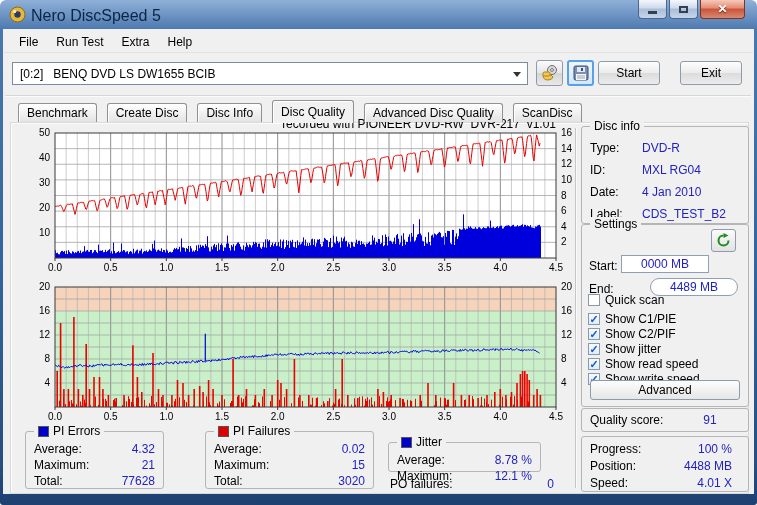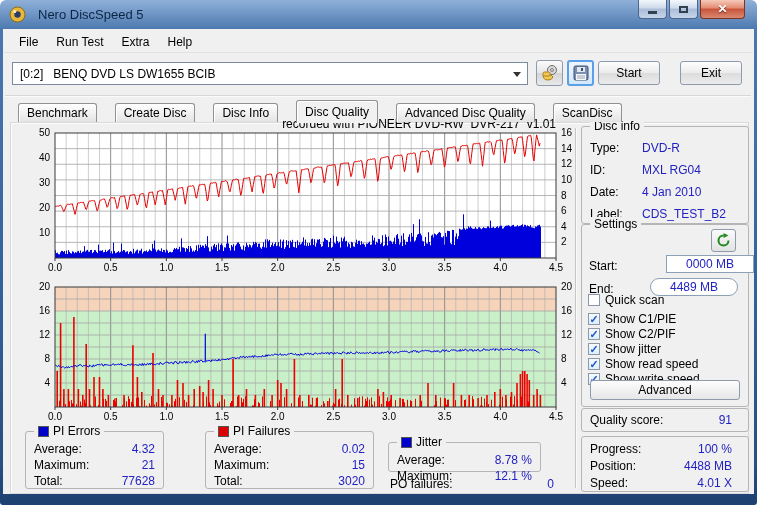--- a/index.html
+++ b/index.html
@@ -1,20 +1,20 @@
 <!DOCTYPE html>
 <html><head>
 <meta charset="utf-8">
 <style>
   html,body{margin:0;padding:0;background:#ffffff;font-family:"Liberation Sans",sans-serif;}
   .win{position:relative;width:757px;height:505px;overflow:hidden;
        background:linear-gradient(180deg,#8fb0d8 0%,#4a77ae 6%,#33639d 55%,#274f80 92%,#1d4070 100%);
        border-radius:6px 6px 3px 3px;font-size:12px;color:#000;}
   .titlebar{position:absolute;left:0;top:0;width:757px;height:29px;}
-  .titlebar .title{position:absolute;left:38px;top:7px;color:#0b2545;font-size:13px;}
+  .titlebar .title{position:absolute;left:31px;top:7px;color:#0b2545;font-size:16px;}
   .appicon{position:absolute;left:9px;top:6px;}
   .winbtns{position:absolute;right:12px;top:0;display:flex;}
   .wb{height:19px;border:1px solid #4d6档;border:1px solid #4f658c;border-top:none;
       border-radius:0 0 4px 4px;display:flex;align-items:center;justify-content:center;
       background:linear-gradient(#f4f8fc,#cdd9ea 45%,#a9bdd9 50%,#c6d5e9);margin-left:2px;box-sizing:border-box;}
   .wb-min,.wb-max{width:29px;}
   .wb-close{width:45px;background:linear-gradient(#f6c9ba,#e38a70 45%,#c9523a 50%,#d98a72);border-color:#7e3425;}
   .gmin{width:9px;height:3px;background:#31414f;margin-top:6px;}
   .gmax{width:9px;height:7px;border:2px solid #31414f;box-sizing:border-box;}
   .gclose{color:#fff;font-size:12px;font-weight:bold;text-shadow:0 1px 1px #5c1f12;line-height:17px;}
@@ -28,21 +28,21 @@
   .combo-arrow{margin-left:auto;margin-right:6px;width:0;height:0;border:4px solid transparent;border-top:5px solid #333;margin-top:5px;}
   .iconbtn{position:absolute;width:27px;height:26px;border:1px solid #8e9bac;border-radius:3px;
            background:linear-gradient(#fbfbfb,#e6e6e6 48%,#d5d5d5 52%,#e9e9e9);padding:0;display:flex;align-items:center;justify-content:center;}
   .b1{left:536px;top:60px;}
   .b2{left:567px;top:60px;border:2px solid #5aa0e8;background:linear-gradient(#eef6ff,#d3e8fb);}
   .pushbtn{position:absolute;height:24px;border:1px solid #8e9bac;border-radius:3px;font-family:"Liberation Sans",sans-serif;
            background:linear-gradient(#fdfdfd,#ececec 48%,#dcdcdc 52%,#ececec);font-size:12px;color:#000;}
   .start{left:598px;top:61px;width:62px;}
   .exit{left:680px;top:61px;width:62px;}
   .sep{position:absolute;left:5px;top:95px;width:746px;height:0;border-top:1px solid #d7d7d7;border-bottom:1px solid #fbfbfb;}
-  .tabstrip{position:absolute;left:18px;top:101px;height:21px;display:flex;align-items:flex-end;gap:18px;z-index:3;}
+  .tabstrip{position:absolute;left:18px;top:101px;height:21px;display:flex;align-items:flex-end;gap:10px;z-index:3;}
   .tab{height:17px;line-height:17px;padding:1px 8px 0 8px;background:linear-gradient(#ffffff,#e3e3e3);
        border:1px solid #919191;border-bottom:none;border-radius:3px 3px 0 0;box-shadow:inset 1px 1px 0 #fff;}
   .tab.active{height:21px;line-height:20px;background:#f1f1f1;position:relative;margin-bottom:-1px;z-index:4;}
   .tabpage{position:absolute;left:10px;top:122px;width:737px;height:370px;border:1px solid #d9d9d9;
            box-shadow:inset 1px 1px 0 #fcfcfc;background:#f0f0f0;}
   .vdiv{position:absolute;left:575px;top:128px;height:360px;width:0;border-left:1px solid #c6c6c6;border-right:1px solid #fafafa;}
   .chart1{position:absolute;left:25px;top:118px;}
   .chart2{position:absolute;left:25px;top:278px;}
   .group{position:absolute;border:1px solid #b5b5b5;border-radius:3px;box-sizing:border-box;background:#f0f0f0;}
   .legend{position:absolute;top:-8px;left:8px;background:#f0f0f0;padding:0 4px;display:flex;align-items:center;gap:4px;font-size:12px;}
@@ -64,21 +64,21 @@
          font-size:12px;color:#2222c2;line-height:16px;}
   .checks{position:absolute;left:588px;top:293px;width:160px;display:flex;flex-direction:column;gap:2px;}
   .cbrow{display:flex;align-items:center;height:13px;gap:5px;}
   .cbrow.first{margin-bottom:4px;}
   .cbox{width:12px;height:12px;background:#fff;border:1px solid #8a98a8;box-sizing:border-box;font-size:11px;
         line-height:10px;text-align:center;color:#2458c8;font-weight:bold;}
   .cbox.on{background:linear-gradient(#f6fbff,#dceefc);}
   .advbtn{position:absolute;left:590px;top:380px;width:150px;height:20px;border:1px solid #8e9bac;border-radius:3px;
           background:linear-gradient(#fdfdfd,#e6e6e6);font-size:12px;font-family:"Liberation Sans",sans-serif;}
   .g-quality{left:581px;top:408px;width:168px;height:24px;}
-  .qrow{display:flex;justify-content:space-between;line-height:22px;padding:0 16px 0 8px;}
+  .qrow{display:flex;line-height:22px;padding:0 16px 0 8px;gap:40px;}
   .g-progress{left:581px;top:436px;width:168px;height:56px;}
   .g-progress .rows{padding:3px 16px 0 8px;}
   .g-progress .row{height:17px;justify-content:space-between;}
   .g-pie{left:25px;top:431px;width:139px;height:58px;}
   .g-pif{left:205px;top:431px;width:169px;height:58px;}
   .g-jit{left:388px;top:442px;width:153px;height:30px;}
   .statrows{padding:10px 8px 0 8px;}
   .statrow{display:flex;justify-content:space-between;height:16px;font-size:12px;}
   .porow{position:absolute;left:390px;top:477px;width:164px;display:flex;justify-content:space-between;font-size:12px;}
 </style>
@@ -370,21 +370,21 @@
         <span>Settings</span>
       </div>
   </div>
   <button class="refbtn">
     <svg width="15" height="15">
       <path d="M7.5 2.5 a5 5 0 1 0 5 5" fill="none" stroke="#1f8a1f" stroke-width="2"></path>
       <path d="M7.5 0 l5 2.5 -5 2.5 z" fill="#1f8a1f"></path>
     </svg>
   </button>
   <span class="flabel" style="left:589px;top:259px;">Start:</span>
-  <div class="field" style="left:666px;top:255px;width:88px;height:18px;">0000 MB</div>
+  <div class="field" style="left:621px;top:255px;width:88px;height:18px;">0000 MB</div>
   <span class="flabel" style="left:589px;top:282px;">End:</span>
   <div class="field" style="left:650px;top:278px;width:88px;height:18px;border-radius:9px;">4489 MB</div>
   <div class="checks">
       <div class="cbrow first">
         <span class="cbox"></span>
         <span>Quick scan</span>
       </div>
       <div class="cbrow">
         <span class="cbox on">✓</span>
         <span>Show C1/PIE</span>

